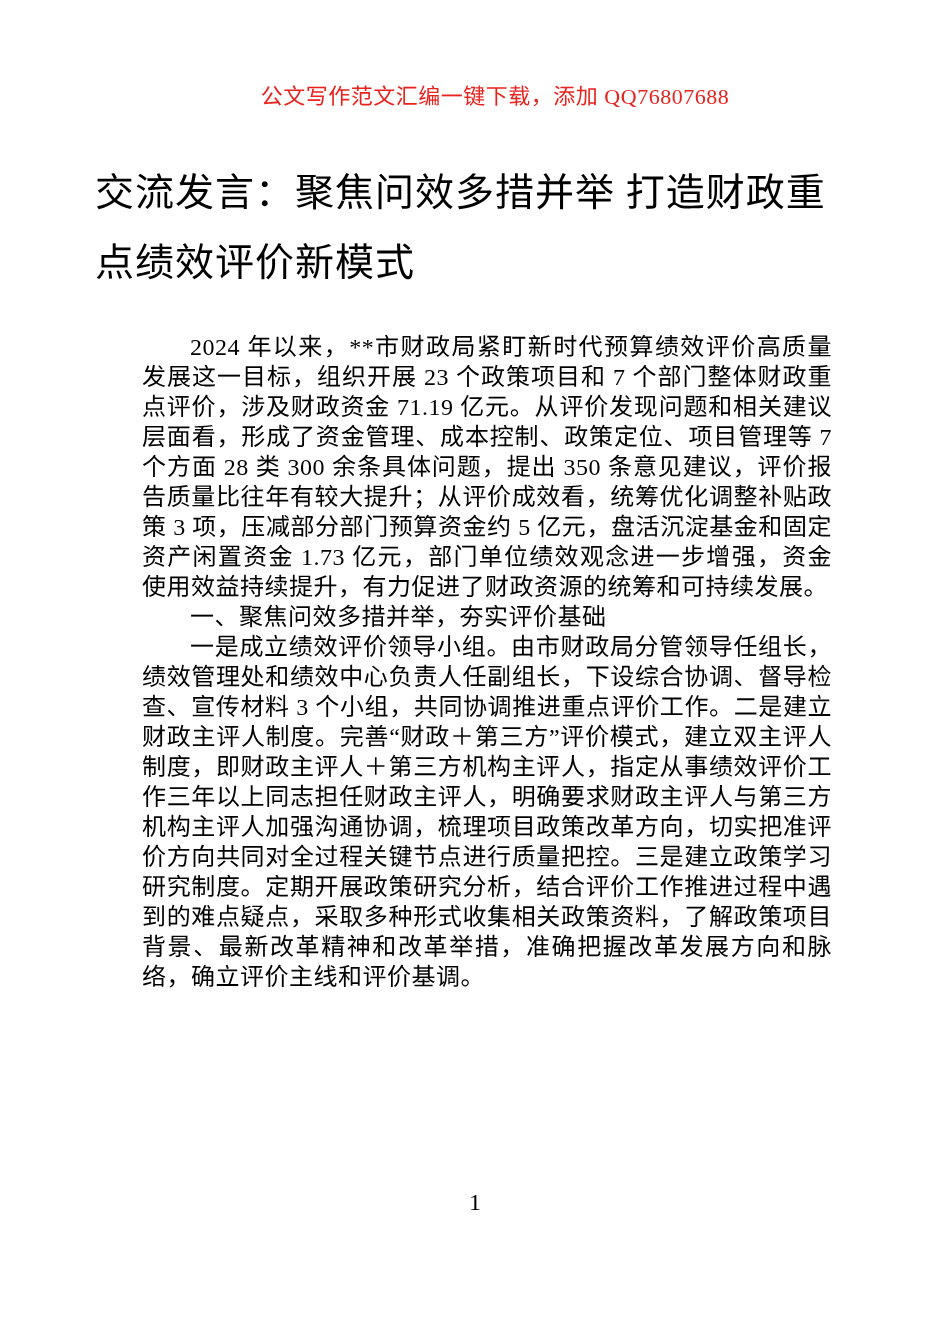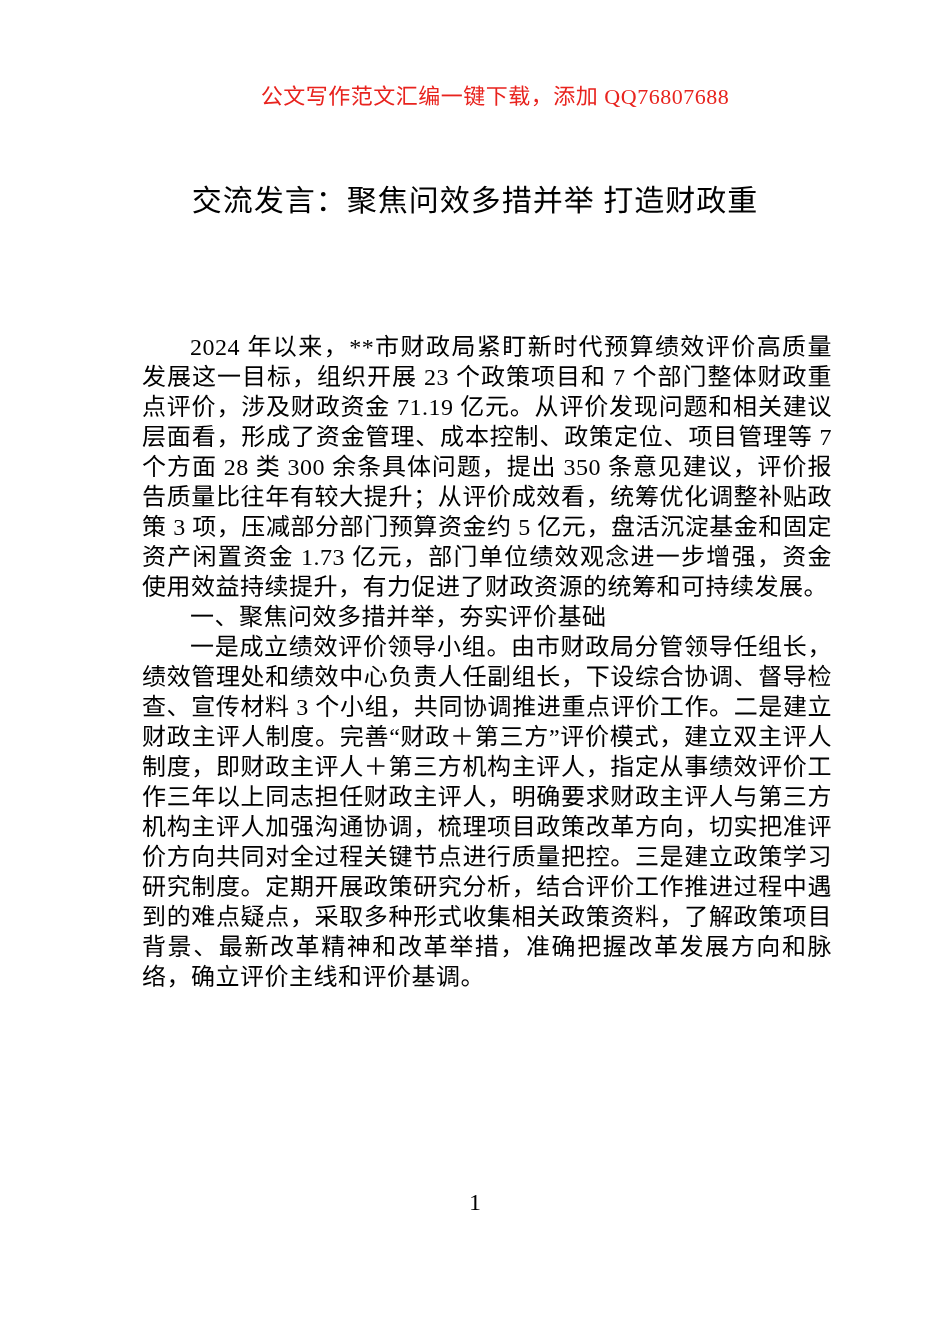--- a/index.html
+++ b/index.html
@@ -23,26 +23,26 @@
     width: 100%;
     text-align: center;
     font-size: 22px;
     line-height: 26px;
     color: #e8231e;
     letter-spacing: 0.5px;
     padding-left: 20px;
   }
   .title {
     position: absolute;
-    top: 166px;
+    top: 158px;
     left: 95px;
     width: 760px;
     margin: 0;
-    text-align: center;
-    font-size: 30px;
+    text-align: left;
+    font-size: 39px;
     line-height: 70px;
     font-weight: normal;
     letter-spacing: 1px;
   }
   .title-line {
     display: block;
   }
   .content {
     position: absolute;
     top: 332px;
@@ -70,20 +70,21 @@
 </style>
 </head>
 <body>
 
 <div class="page">
 
   <div class="notice">公文写作范文汇编一键下载，添加 QQ76807688</div>
 
   <h1 class="title">
     <span class="title-line">交流发言：聚焦问效多措并举 打造财政重</span>
+    <span class="title-line">点绩效评价新模式</span>
   </h1>
 
   <div class="content">
     <p class="para">2024 年以来，**市财政局紧盯新时代预算绩效评价高质量发展这一目标，组织开展 23 个政策项目和 7 个部门整体财政重点评价，涉及财政资金 71.19 亿元。从评价发现问题和相关建议层面看，形成了资金管理、成本控制、政策定位、项目管理等 7 个方面 28 类 300 余条具体问题，提出 350 条意见建议，评价报告质量比往年有较大提升；从评价成效看，统筹优化调整补贴政策 3 项，压减部分部门预算资金约 5 亿元，盘活沉淀基金和固定资产闲置资金 1.73 亿元，部门单位绩效观念进一步增强，资金使用效益持续提升，有力促进了财政资源的统筹和可持续发展。</p>
     <p class="para">一、聚焦问效多措并举，夯实评价基础</p>
     <p class="para">一是成立绩效评价领导小组。由市财政局分管领导任组长，绩效管理处和绩效中心负责人任副组长，下设综合协调、督导检查、宣传材料 3 个小组，共同协调推进重点评价工作。二是建立财政主评人制度。完善“财政＋第三方”评价模式，建立双主评人制度，即财政主评人＋第三方机构主评人，指定从事绩效评价工作三年以上同志担任财政主评人，明确要求财政主评人与第三方机构主评人加强沟通协调，梳理项目政策改革方向，切实把准评价方向共同对全过程关键节点进行质量把控。三是建立政策学习研究制度。定期开展政策研究分析，结合评价工作推进过程中遇到的难点疑点，采取多种形式收集相关政策资料，了解政策项目背景、最新改革精神和改革举措，准确把握改革发展方向和脉络，确立评价主线和评价基调。</p>
   </div>
 
   <div class="page-number">1</div>
 

